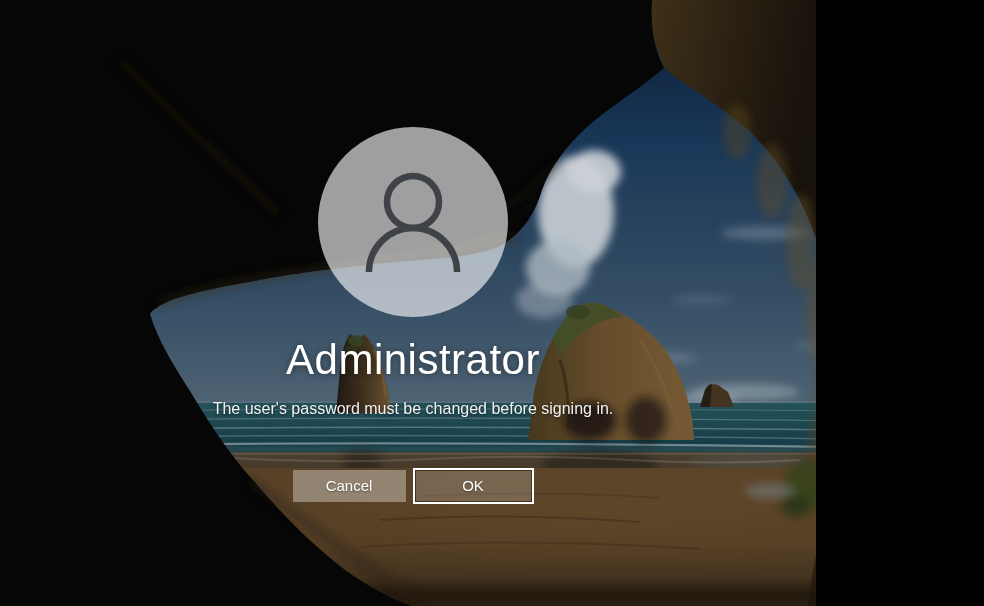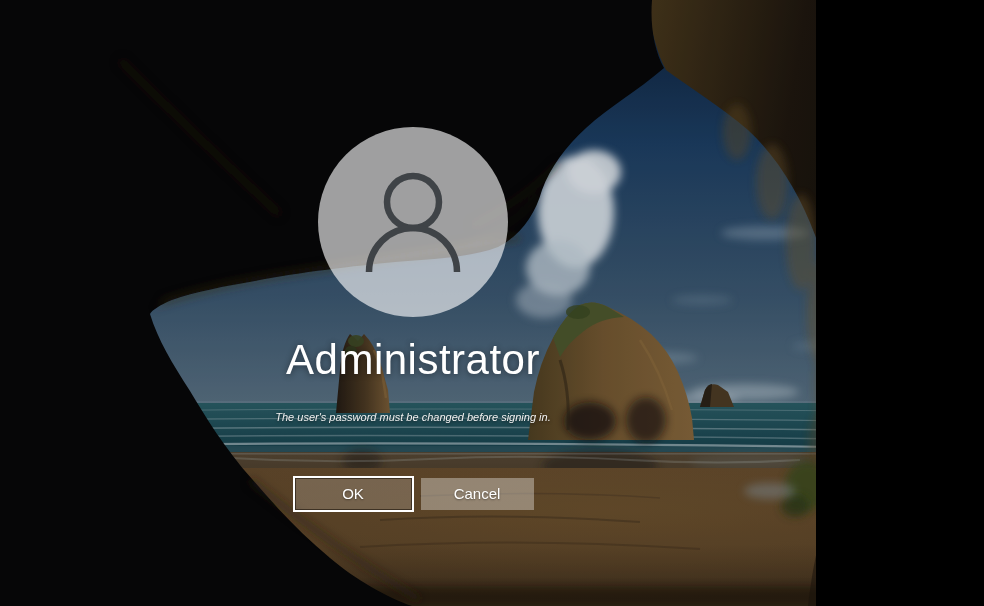--- a/index.html
+++ b/index.html
@@ -21,23 +21,22 @@
     display:flex;align-items:center;justify-content:center;
   }
   .avatar svg{display:block;}
   .avatar .glyph{stroke:var(--avatar-glyph);stroke-width:6.5;fill:none;}
   .username{
     margin-top:16px;font-size:42px;font-weight:200;letter-spacing:.5px;
     color:var(--text-color);line-height:1.3;
     text-shadow:0 1px 6px rgba(0,0,0,.45);
   }
   .message{
-    margin-top:19px;font-size:11px;color:var(--message-color);line-height:20px;
+    margin-top:11px;font-size:16px;color:var(--message-color);line-height:20px;
     text-shadow:0 1px 3px rgba(0,0,0,.55);
-    font-style:italic;
   }
   .buttons{margin-top:49px;display:flex;align-items:center;gap:7px;}
   .btn{
     font-family:"Liberation Sans",sans-serif;font-size:15px;color:var(--text-color);
     text-shadow:0 1px 2px rgba(0,0,0,.4);
     display:flex;align-items:center;justify-content:center;
     cursor:pointer;padding:0;
   }
   .btn.ok{
     width:121px;height:36px;
@@ -226,18 +225,18 @@
         <circle class="glyph" cx="0" cy="-20" r="26"></circle>
         <path class="glyph" d="M -44,50 A 44,44 0 0 1 44,50"></path>
       </svg>
     </div>
 
     <div class="username">Administrator</div>
 
     <div class="message">The user's password must be changed before signing in.</div>
 
     <div class="buttons">
+      <button class="btn cancel">Cancel</button>
       <button class="btn ok">OK</button>
-      <button class="btn cancel">Cancel</button>
     </div>
 
   </div>
 </div>
 
 </body></html>

